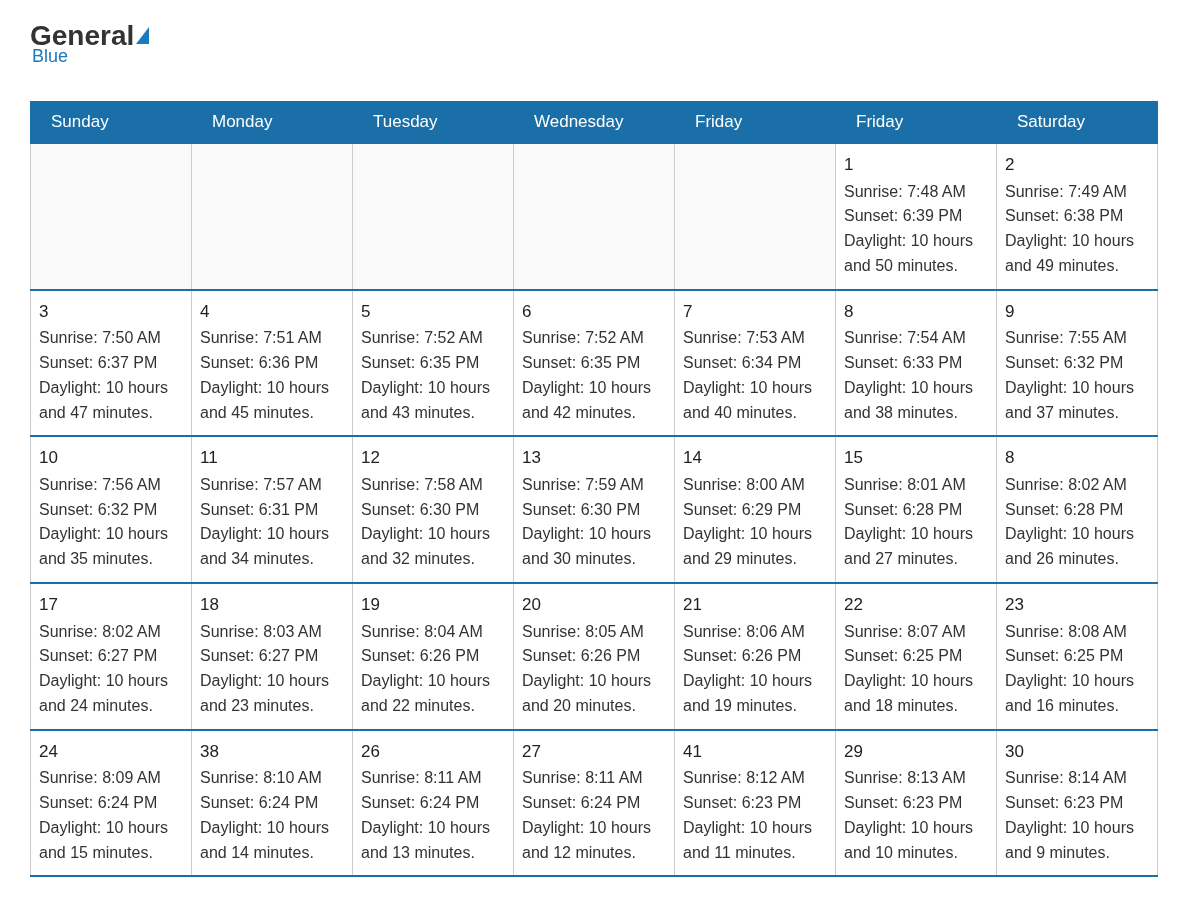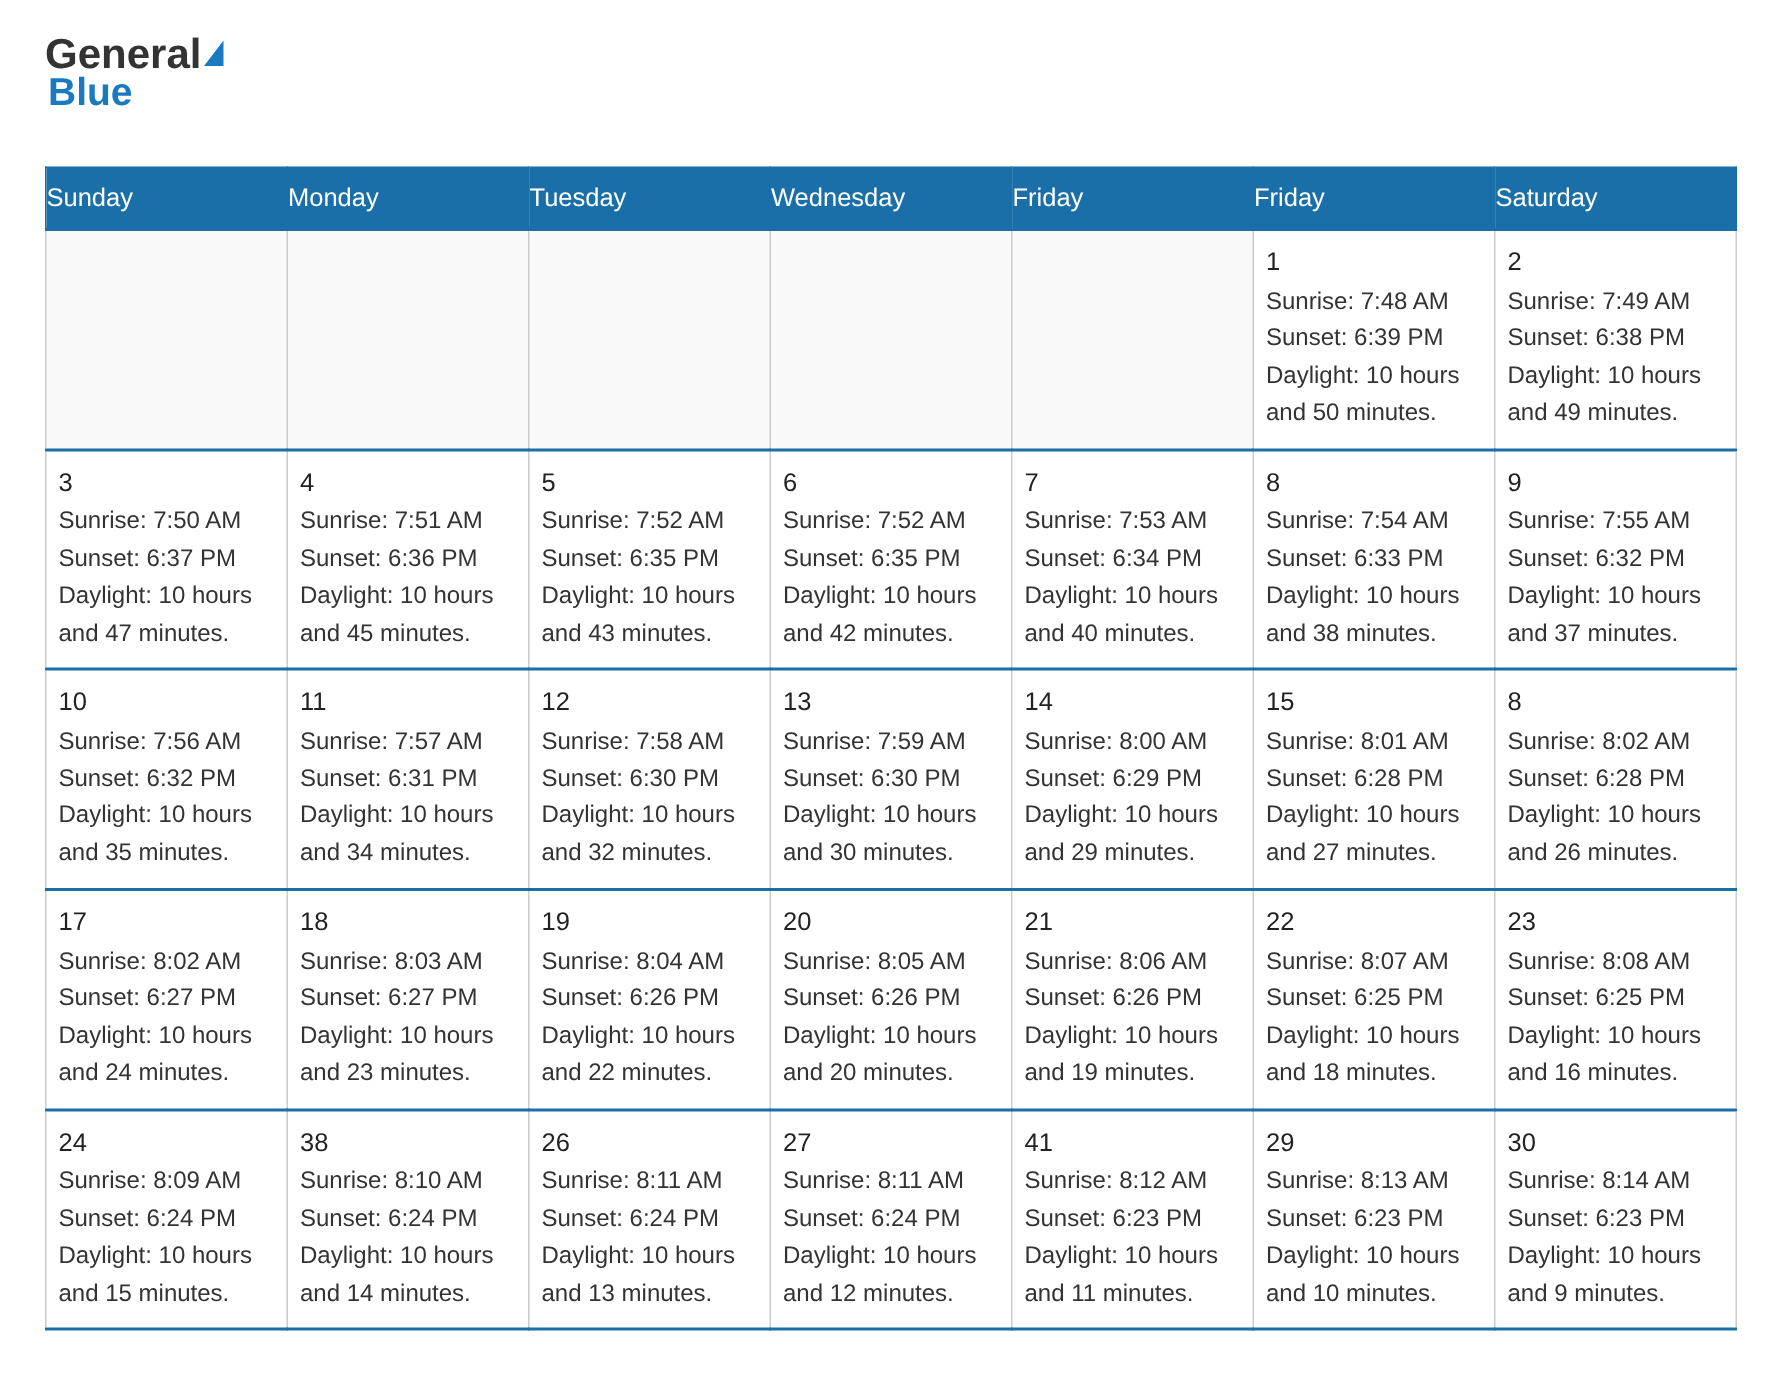--- a/index.html
+++ b/index.html
@@ -38,21 +38,21 @@
     .calendar-table {
       width: 100%;
       border-collapse: collapse;
       border: 1px solid #aaa;
     }
     .calendar-table th {
       background-color: #1a6fa8;
       color: #fff;
       font-size: 17px;
       font-weight: normal;
-      padding: 10px 0;
+      padding: 10px 20px;
       text-align: left;
       border: 1px solid #1a6fa8;
     }
     .calendar-table td {
       vertical-align: top;
       padding: 8px 8px 10px 8px;
       border: 1px solid #ccc;
       width: calc(100% / 7);
       font-size: 13px;
       color: #333;
@@ -88,21 +88,21 @@
   </style>
 </head>
 <body>
 
 <div class="header">
   <div class="logo">
     <div class="logo-row">
       <span style="font-size:28px;font-weight:bold;color:#333;">General</span>
       <span style="display:inline-block;width:0;height:0;border-left:13px solid transparent;border-bottom:17px solid #1a7abf;margin-left:2px;margin-bottom:2px;"></span>
     </div>
-    <div style="font-size:26px;font-weight:bold;color:#1a7abf;margin-top:-6px;padding-left:2px;">Blue</div>
+    <div style="font-size:18px;font-weight:normal;color:#1a7abf;margin-top:-6px;padding-left:2px;">Blue</div>
   </div>
   <div class="title-block">
     <div class="month-title"></div>
     <div class="location-title"></div>
   </div>
 </div>
 
 <table class="calendar-table">
   <thead>
     <tr>

